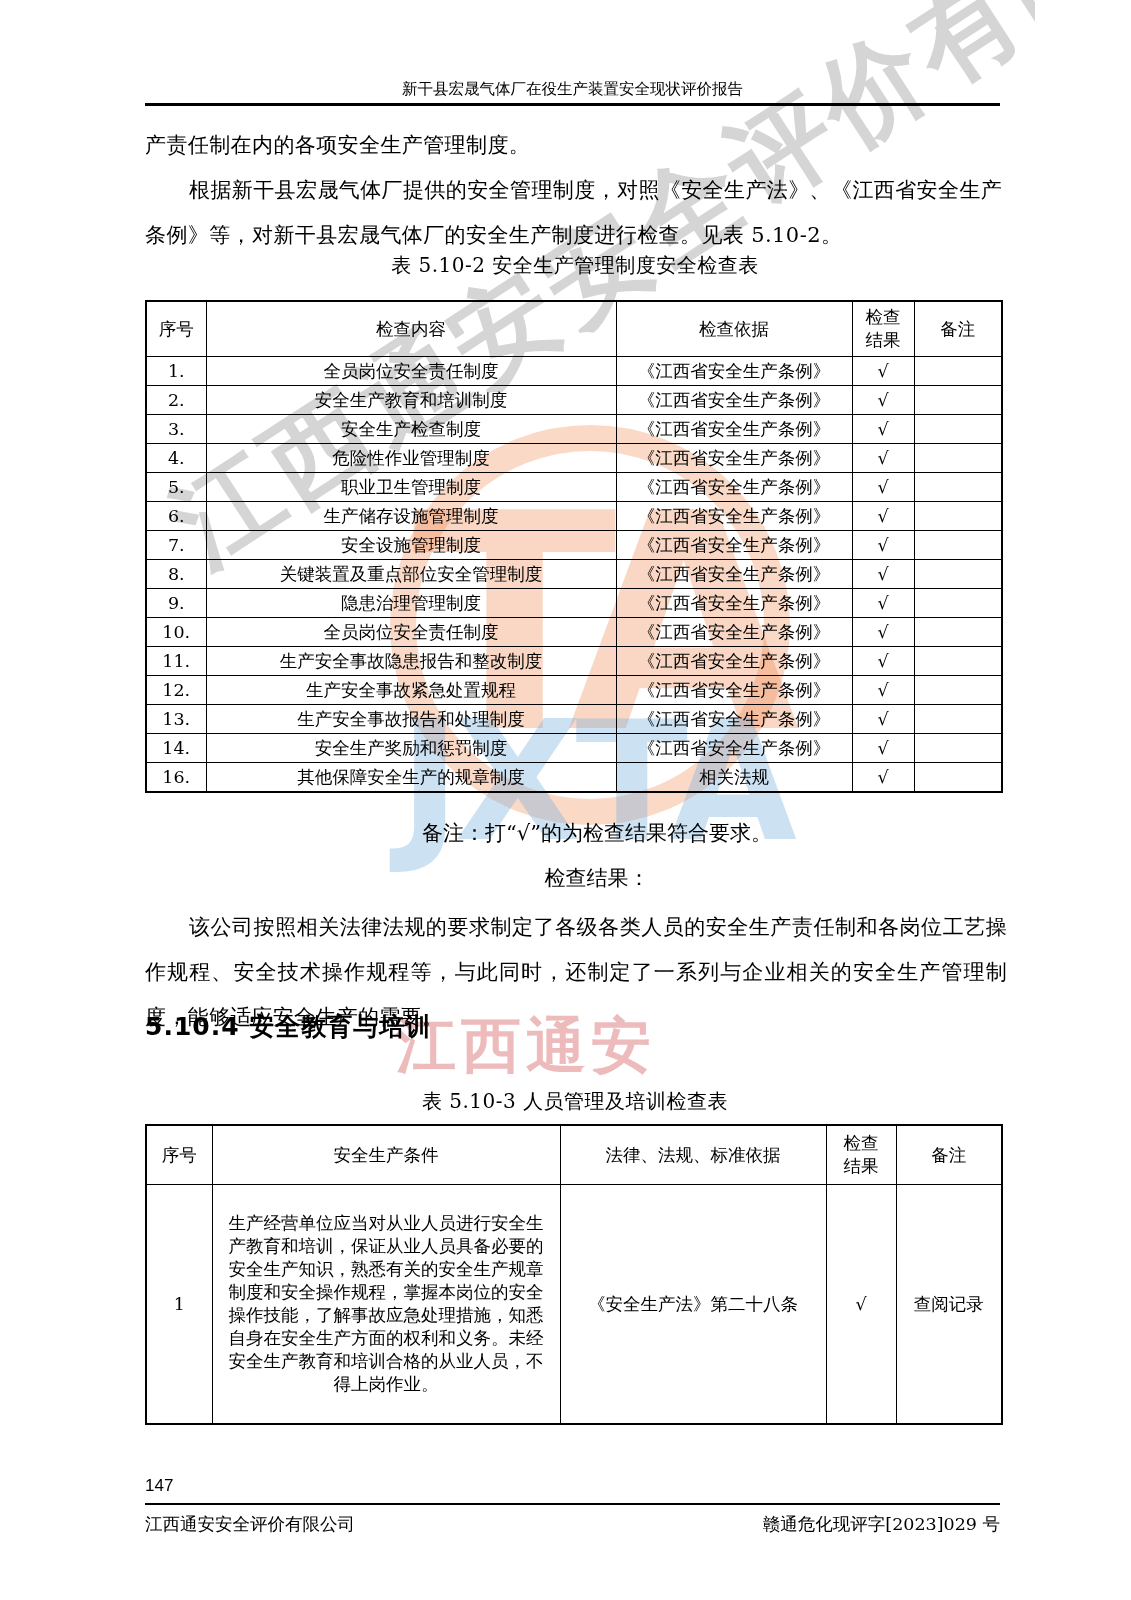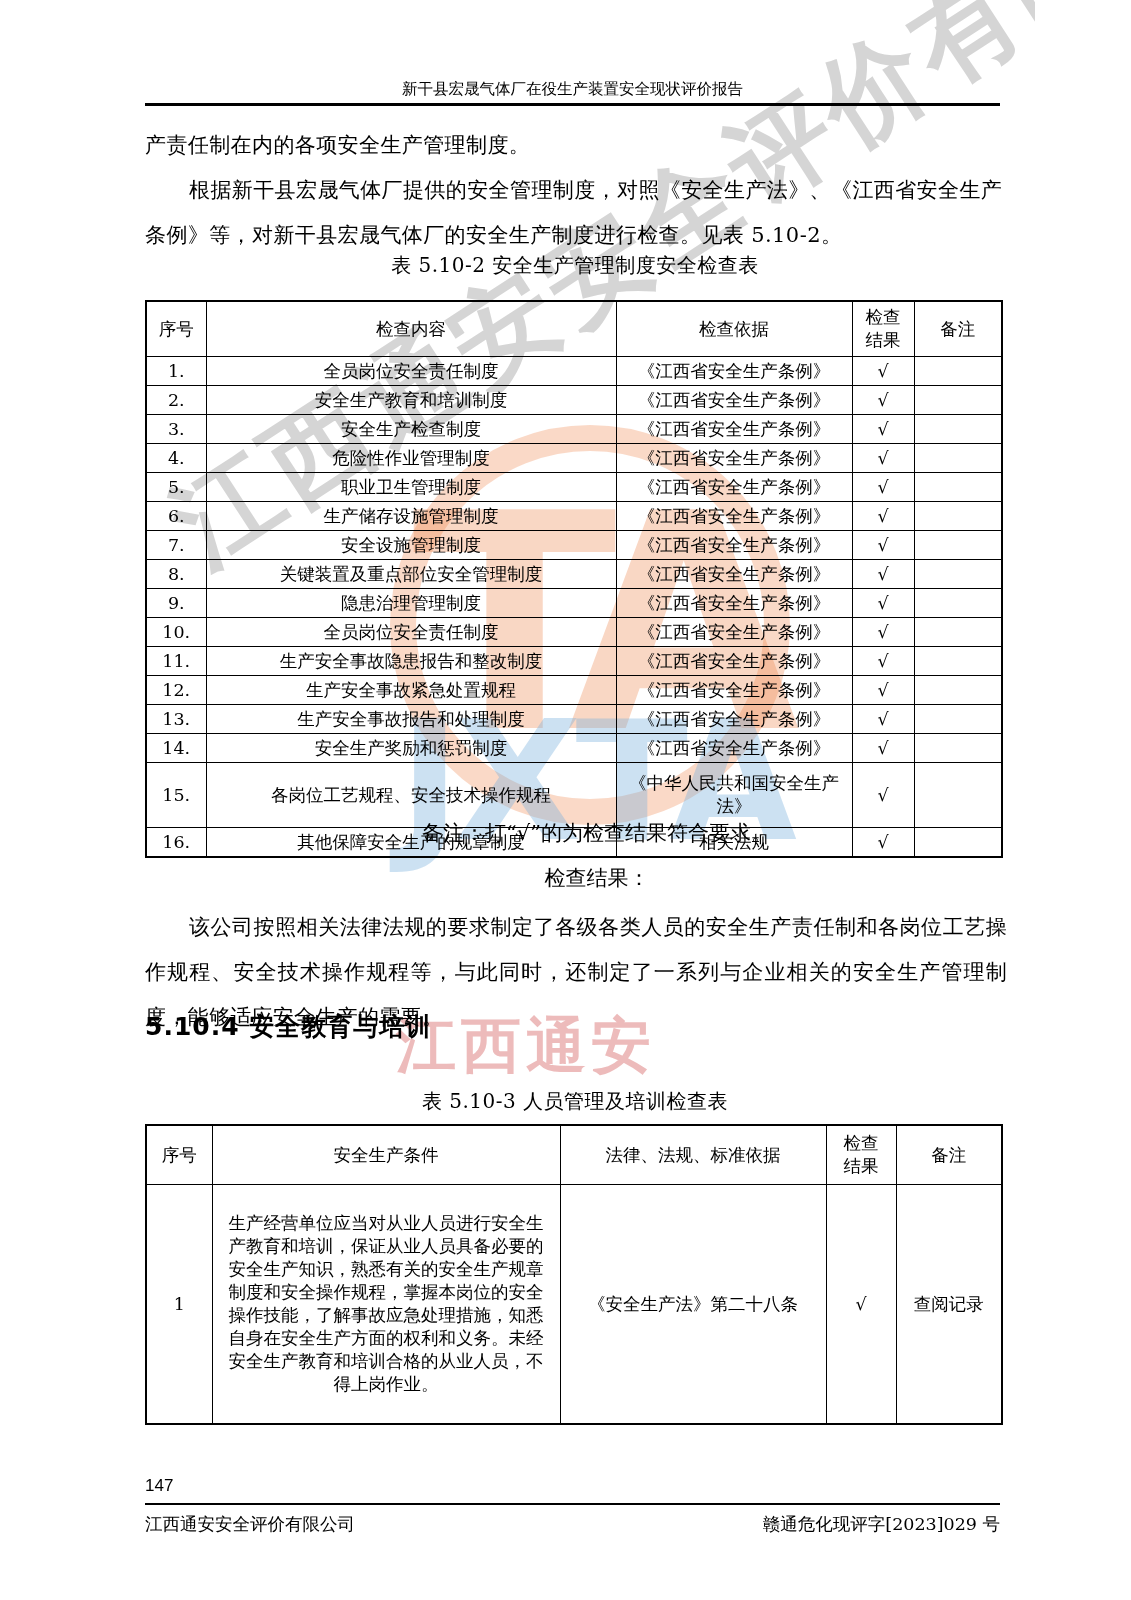--- a/index.html
+++ b/index.html
@@ -379,27 +379,20 @@
           <td class="chk">√</td>
           <td></td>
         </tr>
         <tr class="drow">
           <td>14.</td>
           <td>安全生产奖励和惩罚制度</td>
           <td>《江西省安全生产条例》</td>
           <td class="chk">√</td>
           <td></td>
         </tr>
-        <tr class="drow tall">
-          <td>15.</td>
-          <td>各岗位工艺规程、安全技术操作规程</td>
-          <td class="cell-just">《中华人民共和国安全生产法》</td>
-          <td class="chk">√</td>
-          <td></td>
-        </tr>
         <tr class="drow">
           <td>16.</td>
           <td>其他保障安全生产的规章制度</td>
           <td>相关法规</td>
           <td class="chk">√</td>
           <td></td>
         </tr>
       </tbody>
     </table>
 

